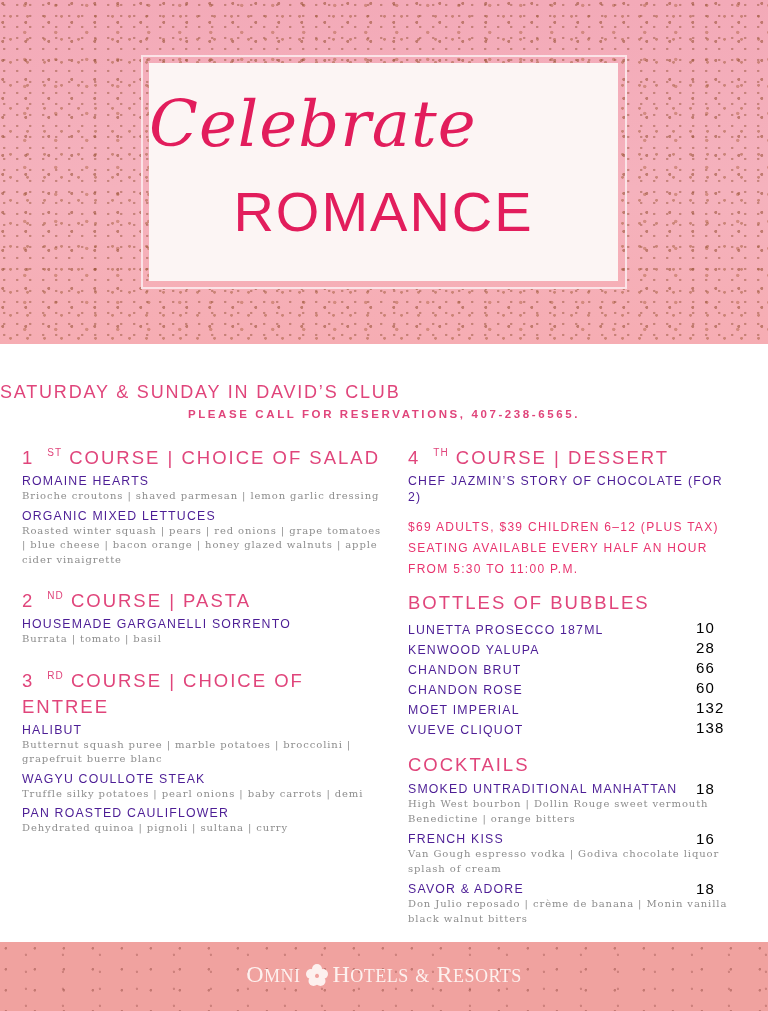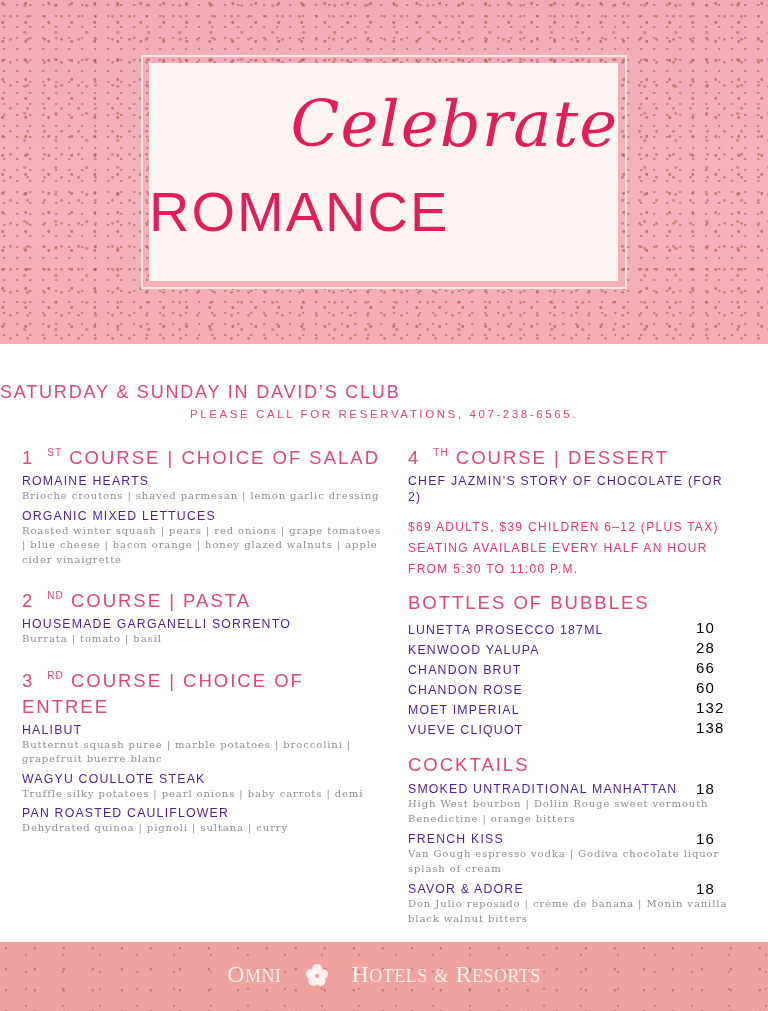--- a/index.html
+++ b/index.html
@@ -18,38 +18,38 @@
   }
   .frame-outer {
     position: absolute; left: 141px; top: 55px; width: 486px; height: 234px;
     border: 2px solid #fbe3e7;
   }
   .frame-inner {
     position: absolute; left: 149px; top: 63px; width: 469px; height: 218px;
     background: #fcf5f4;
   }
   .script-title {
-    position: absolute; left: 149px; top: 86px; width: 469px; text-align: right;
+    position: absolute; left: 149px; top: 86px; width: 469px; text-align: left;
     font-family: "DejaVu Serif", serif; font-style: italic;
     font-size: 64px; line-height: 76px; color: #e21d5c; letter-spacing: 1px;
   }
   .main-title {
-    position: absolute; left: 149px; top: 180px; width: 469px; text-align: left;
+    position: absolute; left: 149px; top: 180px; width: 469px; text-align: center;
     font-family: "Liberation Sans", sans-serif; font-size: 56px; line-height: 64px;
     color: #e21d5c; letter-spacing: 2px; font-weight: normal;
   }
 
   
   .intro-line1 {
     position: absolute; left: 0; top: 382px; width: 768px; text-align: left;
     font-size: 18px; letter-spacing: 1.8px; color: #e0457b;
   }
   .intro-line2 {
     position: absolute; left: 0; top: 408px; width: 768px; text-align: center;
-    font-size: 11.5px; letter-spacing: 2.6px; color: #e0457b;
+    font-size: 11.5px; letter-spacing: 2.6px; color: #e0457b; font-weight: bold;
   }
 
   
   .col { position: absolute; }
   .col-left { left: 22px; top: 440px; width: 365px; }
   .col-right { left: 408px; top: 440px; width: 330px; }
 
   .course-h {
     font-size: 18.5px; letter-spacing: 2px; color: #e0457b; line-height: 26px;
     margin-bottom: 2px;
@@ -77,21 +77,21 @@
   .footer {
     position: absolute; left: 0; top: 942px; width: 768px; height: 69px;
     background:
       radial-gradient(circle at 20% 30%, rgba(140,70,60,0.45) 0 1px, transparent 1.6px) 0 0/29px 21px,
       radial-gradient(circle at 70% 75%, rgba(140,70,60,0.35) 0 0.9px, transparent 1.5px) 0 0/37px 17px,
       #f0a29f;
   }
   .logo {
     position: absolute; left: 0; top: 961px; width: 768px; text-align: center;
     font-family: "Liberation Serif", serif; color: #fdf1ef; font-size: 24px; letter-spacing: 0.5px;
-    display: flex; justify-content: center; align-items: center; gap: 23px;
+    display: flex; justify-content: center; align-items: center; gap: 4px;
   }
   .logo .small { font-size: 18px; }
   .logo-mark { width: 24px; height: 24px; }
 </style>
 </head>
 <body>
 
 <div class="hero"></div>
 <div class="frame-outer"></div>
 <div class="frame-inner"></div>

